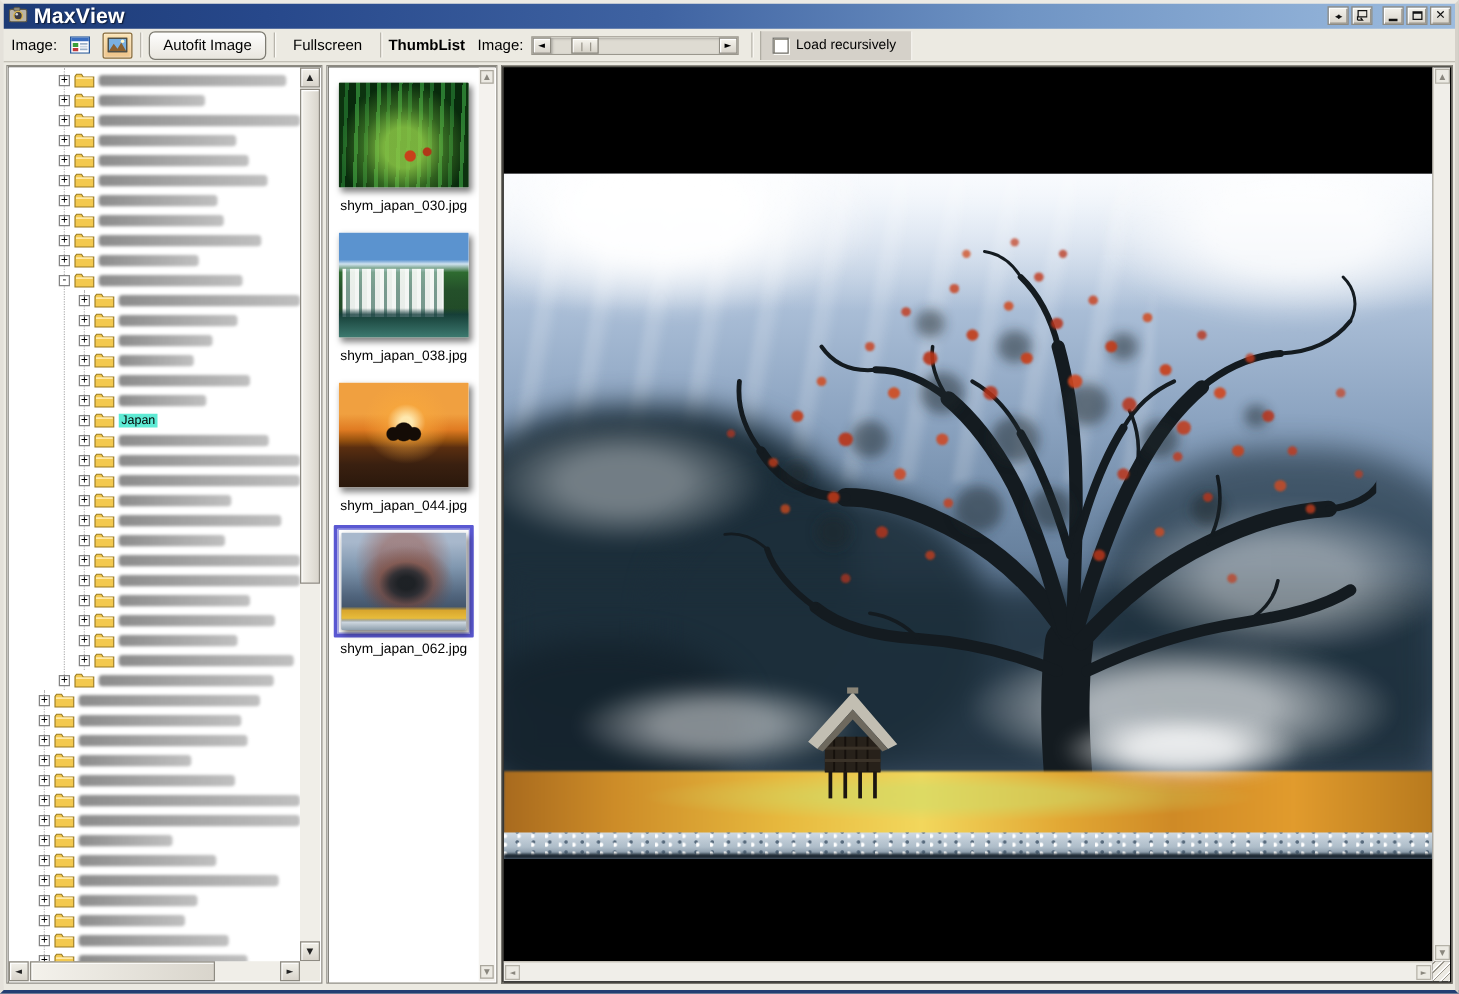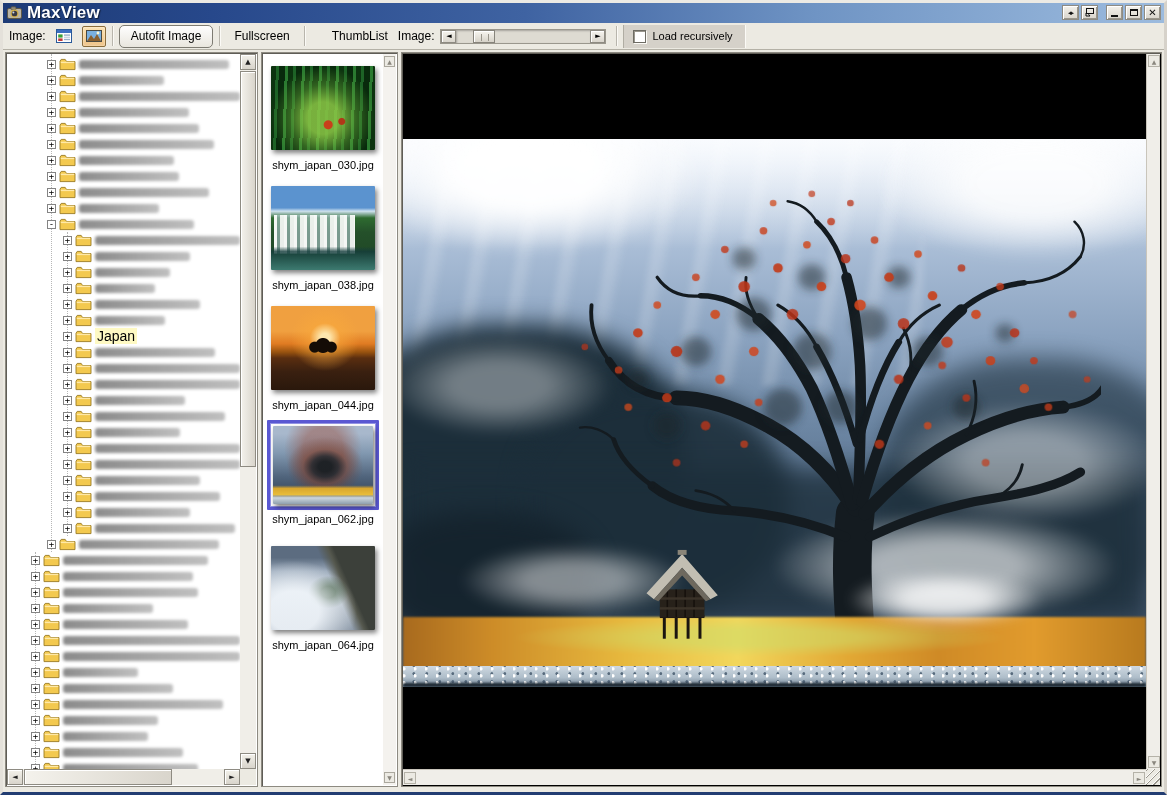--- a/index.html
+++ b/index.html
@@ -16,21 +16,21 @@
   .tb-btn { width:17px; height:15px; background:linear-gradient(180deg,#f4f2ec,#d8d4cb); border:1px solid #8e8b82; box-shadow:inset 1px 1px 0 #fff, inset -1px -1px 0 #9a968c; display:flex; align-items:center; justify-content:center; font-size:8px; color:#111; cursor:default; }
   .tb-gap { width:4px; }
   .glyph-min { width:7px; height:2px; background:#111; margin-top:7px; }
   .glyph-max { width:8px; height:7px; border:1px solid #111; border-top:2px solid #111; }
   .glyph-x { font-size:10px; font-weight:bold; line-height:1; font-family:"DejaVu Sans",sans-serif; }
   .glyph-arr { font-family:"DejaVu Sans",sans-serif; font-size:7px; letter-spacing:-1px; }
 
   
   .toolbar { height:27px; background:#eceae2; border-bottom:1px solid #b4b1a6; display:flex; align-items:center; padding:0 6px; gap:6px; }
   .tlabel { font-size:12px; color:#000; }
-  .tlabel.bold { font-weight:normal;margin-left:21px; }
+  .tlabel.bold { font-weight:bold; }
   .mode-btn { width:24px; height:21px; display:flex; align-items:center; justify-content:center; border:1px solid transparent; border-radius:2px; background:transparent; }
   .mode-btn.selected { border:1px solid #8a6d3b; background:linear-gradient(180deg,#fbe3b3,#efc387); box-shadow:inset 0 0 2px rgba(255,255,255,.8); }
   .vsep { width:1px; height:20px; background:#b8b5ac; box-shadow:1px 0 0 #fbfaf6; }
   .btn-autofit { font-size:12px; color:#000; background:linear-gradient(180deg,#fefefe,#e9e6de); border:1px solid #7d7b72; border-radius:5px; padding:3px 11px 4px; }
   .btn-flat { font-size:12px; color:#000; background:transparent; border:1px solid transparent; padding:3px 7px 4px; }
   .zoom-slider { display:flex; align-items:center; height:15px; width:166px; border:1px solid #9a978d; background:#f1efe8; }
   .zs-btn { width:15px; height:13px; background:linear-gradient(180deg,#f6f4ee,#d9d5cc); border:1px solid #8e8b82; box-shadow:inset 1px 1px 0 #fff; display:flex; align-items:center; justify-content:center; font-size:7px; font-family:"DejaVu Sans",sans-serif; color:#000; }
   .zs-track { position:relative; flex:1; height:13px; background:#dedbd2; box-shadow:inset 1px 1px 2px rgba(0,0,0,.25); }
   .zs-thumb { position:absolute; left:12%; top:0; width:22px; height:13px; background:linear-gradient(180deg,#f8f6f0,#d6d2c8); border:1px solid #87847b; box-shadow:inset 1px 1px 0 #fff; }
   .zs-thumb::after { content:""; position:absolute; left:7px; top:3px; width:6px; height:7px; border-left:1px solid #9a968c; border-right:1px solid #9a968c; }
@@ -43,21 +43,21 @@
   .panel { position:absolute; top:2px; bottom:2px; background:#fff; border:1px solid #8d8a81; box-shadow:inset 1px 1px 0 #5f5d56; }
 
   
   .tree-panel { left:2px; width:253px; overflow:hidden; }
   .tree-view { position:absolute; inset:1px 17px 17px 1px; overflow:hidden; background:#fff; }
   .tree-scroll { position:relative; padding-top:2px; }
   .guide { position:absolute; border-left:1px dotted #9a9a9a; opacity:.7; z-index:0; }
   .tree-row { position:relative; z-index:1; height:16px; display:flex; align-items:center; gap:3px; white-space:nowrap; }
   .expander { width:9px; height:9px; border:1px solid #848484; background:#fff; display:flex; align-items:center; justify-content:center; font-size:9px; line-height:7px; color:#000; flex:0 0 9px; font-family:"DejaVu Sans Mono",monospace; }
   .folder-ic { width:17px; height:13px; flex:0 0 17px; }
-  .tree-label { font-size:14px; color:#000; background:#fef9c3; padding:0 2px; }
+  .tree-label { font-size:10px; color:#000; background:#5eead4; padding:0 2px; }
   .tree-blur { height:9px; border-radius:3px; background:linear-gradient(90deg,#6f6f6f,#8e8e8e 45%,#b0b0b0); filter:blur(1.4px); opacity:.8; }
 
   
   .sbv { position:absolute; top:1px; right:1px; bottom:17px; width:16px; background:#f0eee8; }
   .sbh { position:absolute; left:1px; right:17px; bottom:1px; height:16px; background:#f0eee8; }
   .sb-btn { position:absolute; width:16px; height:16px; background:linear-gradient(180deg,#f3f1ea,#d8d4cb); border:1px solid #8e8b82; box-shadow:inset 1px 1px 0 #fff; display:flex; align-items:center; justify-content:center; font-family:"DejaVu Sans",sans-serif; font-size:7px; color:#222; }
   .sb-thumb { position:absolute; background:linear-gradient(90deg,#f4f2ec,#d9d5cc); border:1px solid #8e8b82; box-shadow:inset 1px 1px 0 #fff; }
   .tree-corner { position:absolute; right:1px; bottom:1px; width:16px; height:16px; background:#eceae2; }
 
   
@@ -844,26 +844,20 @@
             <div class="thumb-frame">
               <div class="thumb-img art-sunset-sail"></div>
             </div>
             <div class="thumb-caption">shym_japan_044.jpg</div>
           </div>
           <div class="thumb-item selected">
             <div class="thumb-frame">
               <div class="thumb-img art-misty-tree"></div>
             </div>
             <div class="thumb-caption">shym_japan_062.jpg</div>
-          </div>
-          <div class="thumb-item">
-            <div class="thumb-frame">
-              <div class="thumb-img art-misty-valley"></div>
-            </div>
-            <div class="thumb-caption">shym_japan_064.jpg</div>
           </div>
         </div>
       <div class="thumb-scrollbar">
         <div class="ts-btn" style="top:2px;">▲</div>
         <div class="ts-btn" style="bottom:2px;">▼</div>
       </div>
     </div>
 
     <div class="panel main-panel">
       <div class="image-area">

